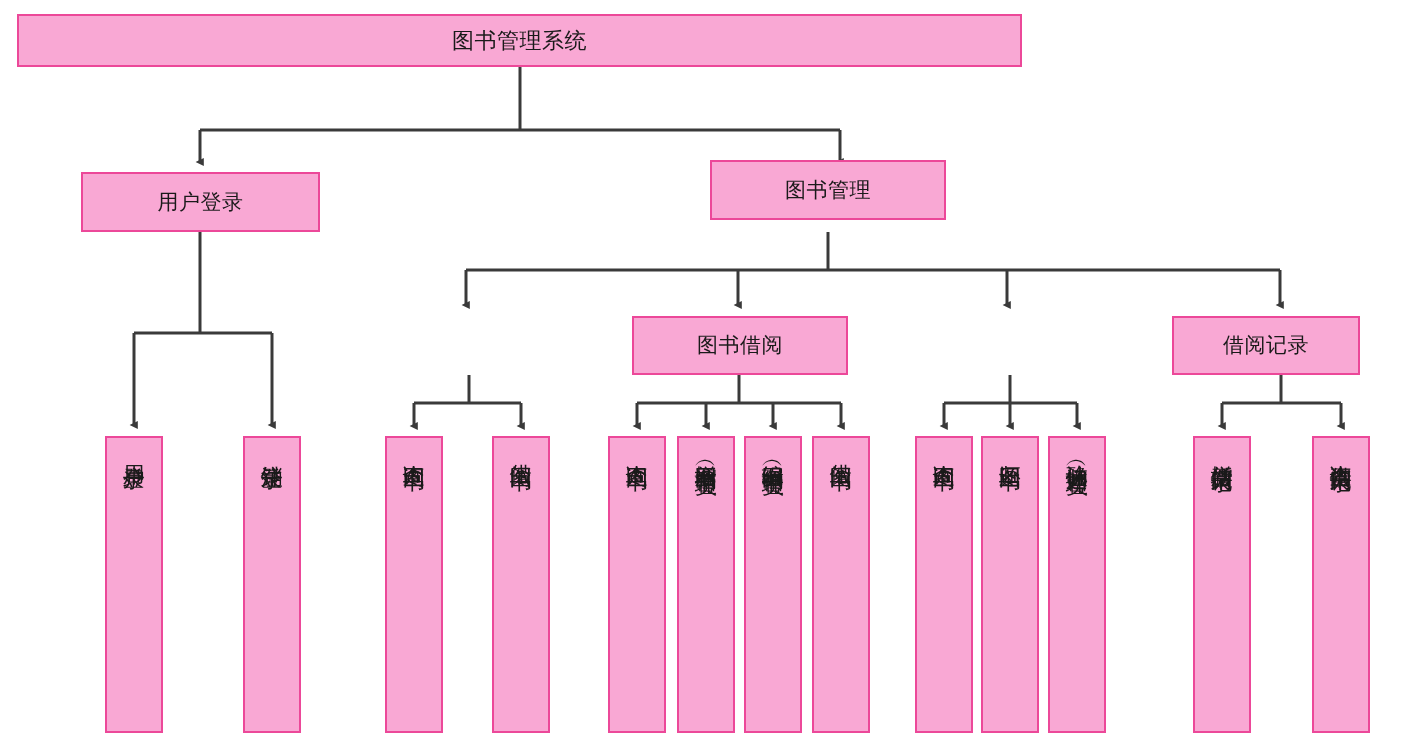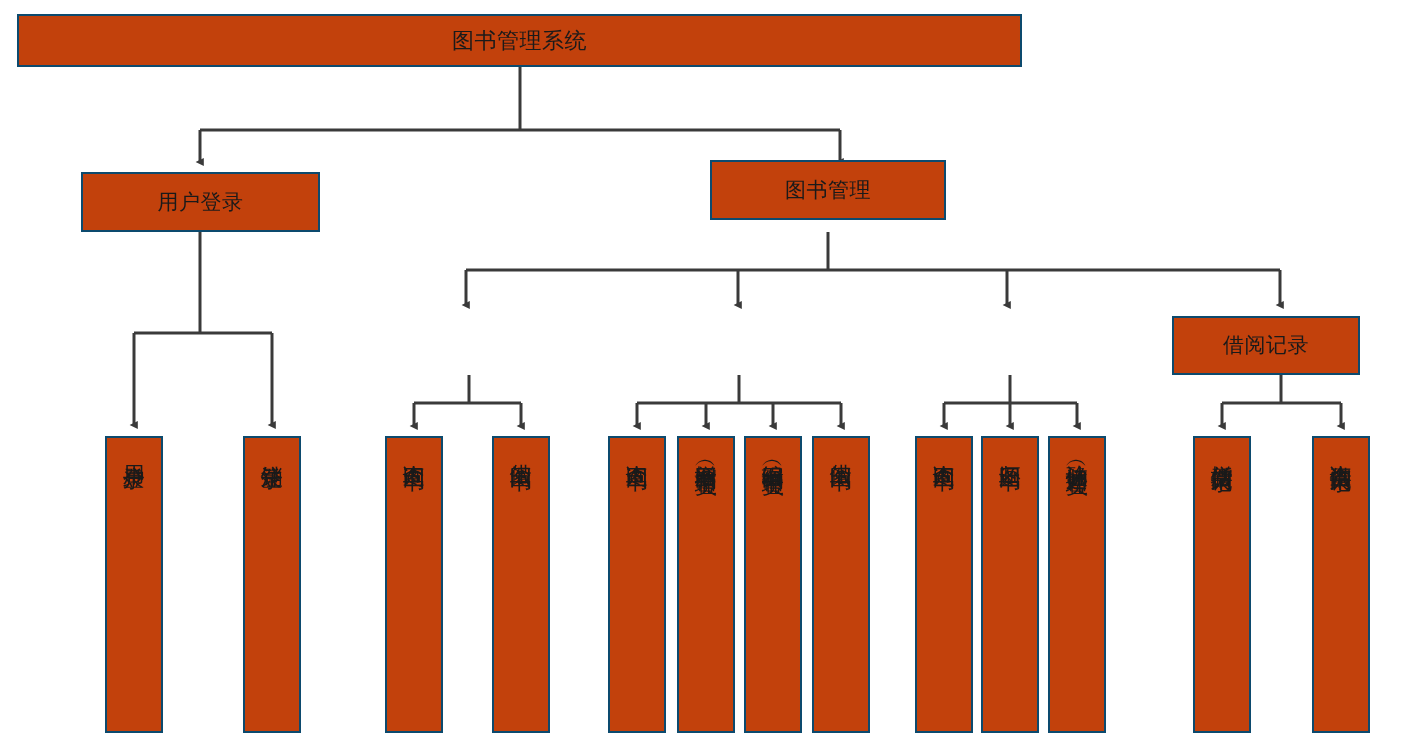--- a/index.html
+++ b/index.html
@@ -22,22 +22,22 @@
     position: absolute;
     left: 0;
     top: 0;
     width: 1405px;
     height: 747px;
     pointer-events: none;
   }
   .node {
     position: absolute;
     box-sizing: border-box;
-    background: #c2410c;
-    border: 2px solid #0c4a6e;
+    background: #f9a8d4;
+    border: 2px solid #ec4899;
     display: flex;
     align-items: center;
     justify-content: center;
     color: #1a1a1a;
     text-align: center;
   }
   .node-label {
     display: block;
     line-height: 1.18;
     letter-spacing: 0.5px;
@@ -138,20 +138,23 @@
 
   <div class="node horiz" style="left:81px; top:172px; width:239px; height:60px;">
     <span class="node-label">用户登录</span>
   </div>
 
   <div class="node horiz" style="left:710px; top:160px; width:236px; height:60px;">
     <span class="node-label">图书管理</span>
   </div>
 
 
+  <div class="node horiz" style="left:632px; top:316px; width:216px; height:59px;">
+    <span class="node-label">图书借阅</span>
+  </div>
 
 
   <div class="node horiz" style="left:1172px; top:316px; width:188px; height:59px;">
     <span class="node-label">借阅记录</span>
   </div>
 
   <div class="node vert" style="left:105px; top:436px; width:58px; height:297px;">
     <span class="node-label">用户登录</span>
   </div>
 

